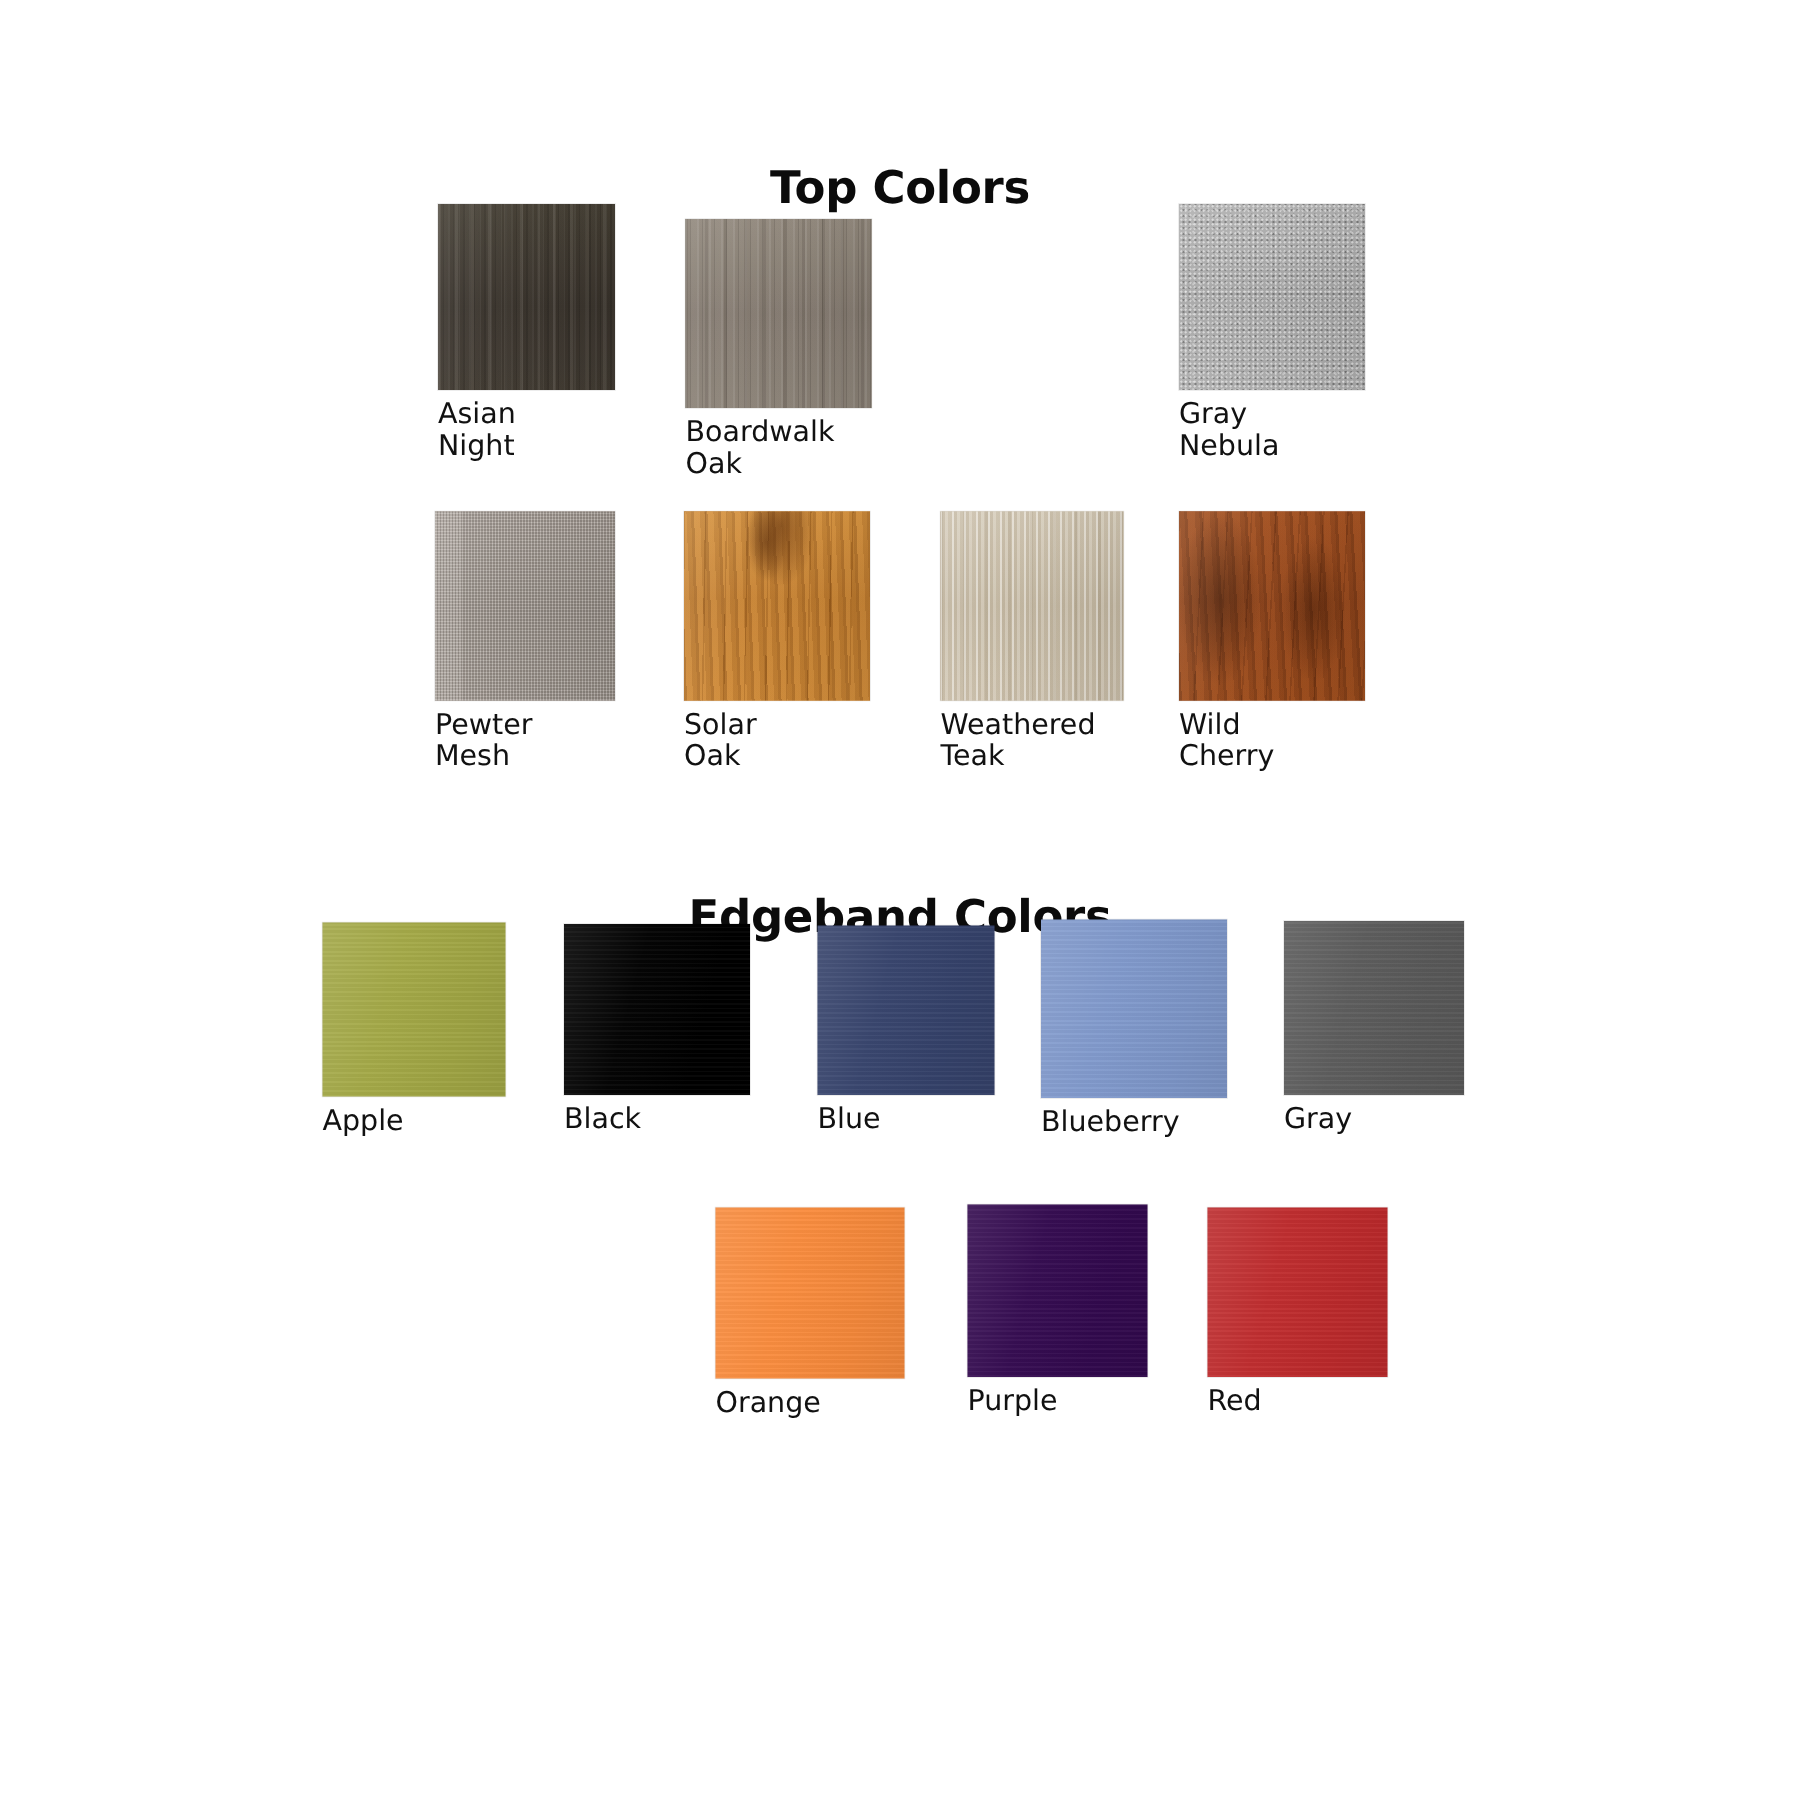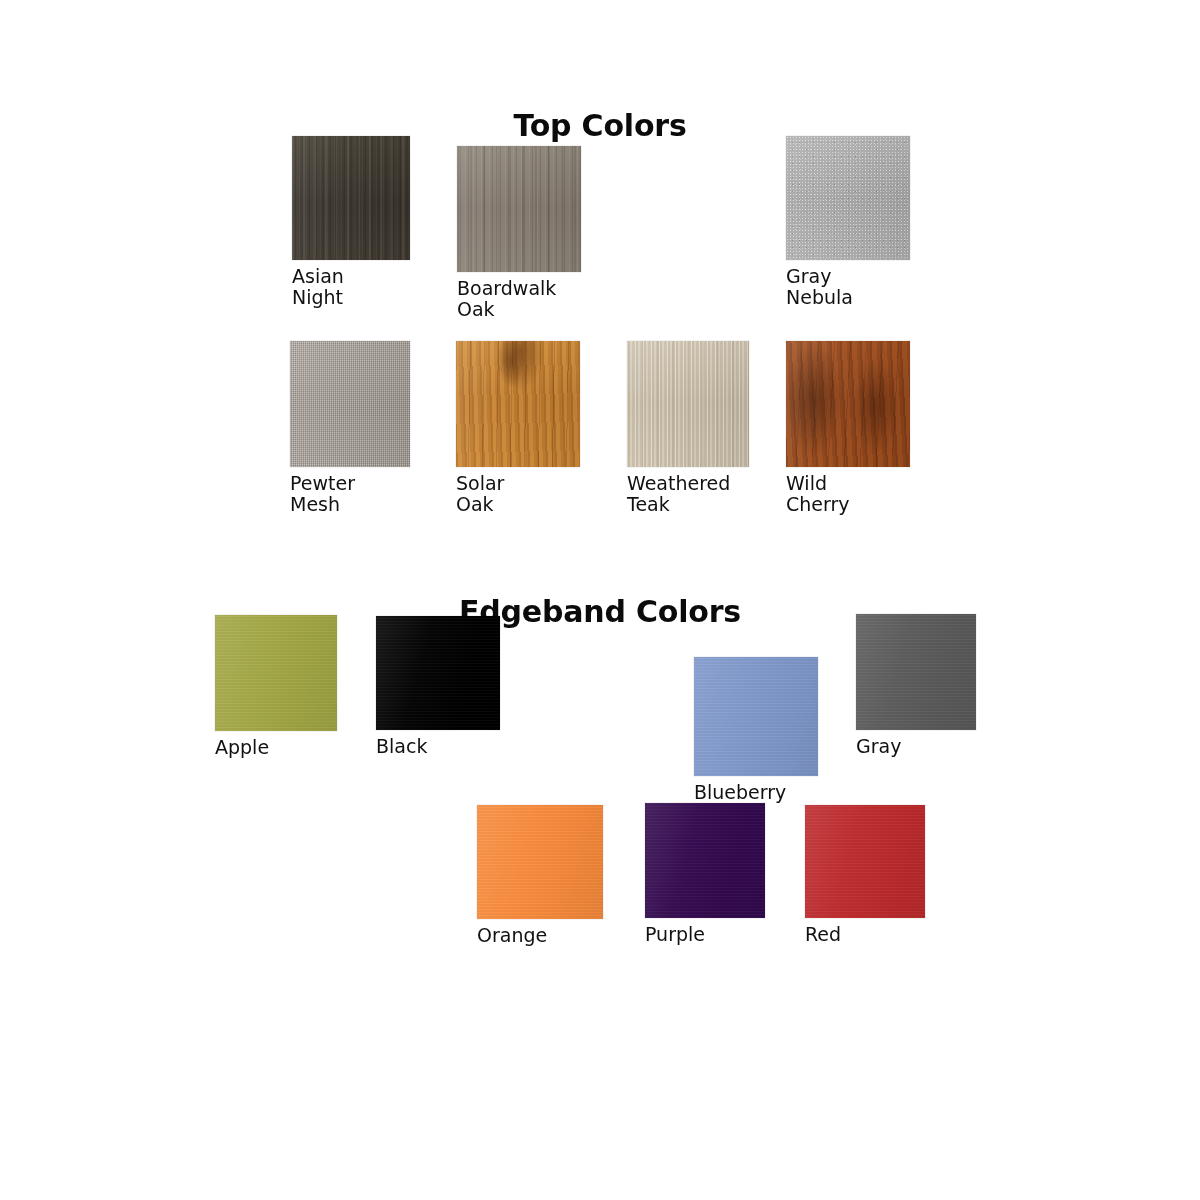--- a/index.html
+++ b/index.html
@@ -255,22 +255,26 @@
   <div class="cell" style="left:215px; top:615px; width:122px;">
     <div class="chip tex-solid" style="width:122px; height:116px; background-color:#a3a845;"></div>
     <div class="label">Apple</div>
   </div>
 
   <div class="cell" style="left:376px; top:616px; width:124px;">
     <div class="chip tex-solid" style="width:124px; height:114px; background-color:#000000;"></div>
     <div class="label">Black</div>
   </div>
 
-
-  <div class="cell" style="left:694px; top:613px; width:124px;margin-top:44px;">
+  <div class="cell" style="left:545px; top:617px; width:118px;">
+    <div class="chip tex-solid" style="width:118px; height:113px; background-color:#36436c;"></div>
+    <div class="label">Blue</div>
+  </div>
+
+  <div class="cell" style="left:694px; top:613px; width:124px;">
     <div class="chip tex-solid" style="width:124px; height:119px; background-color:#8099cc;"></div>
     <div class="label">Blueberry</div>
   </div>
 
   <div class="cell" style="left:856px; top:614px; width:120px;">
     <div class="chip tex-solid" style="width:120px; height:116px; background-color:#5b5b5b;"></div>
     <div class="label">Gray</div>
   </div>
 
 

